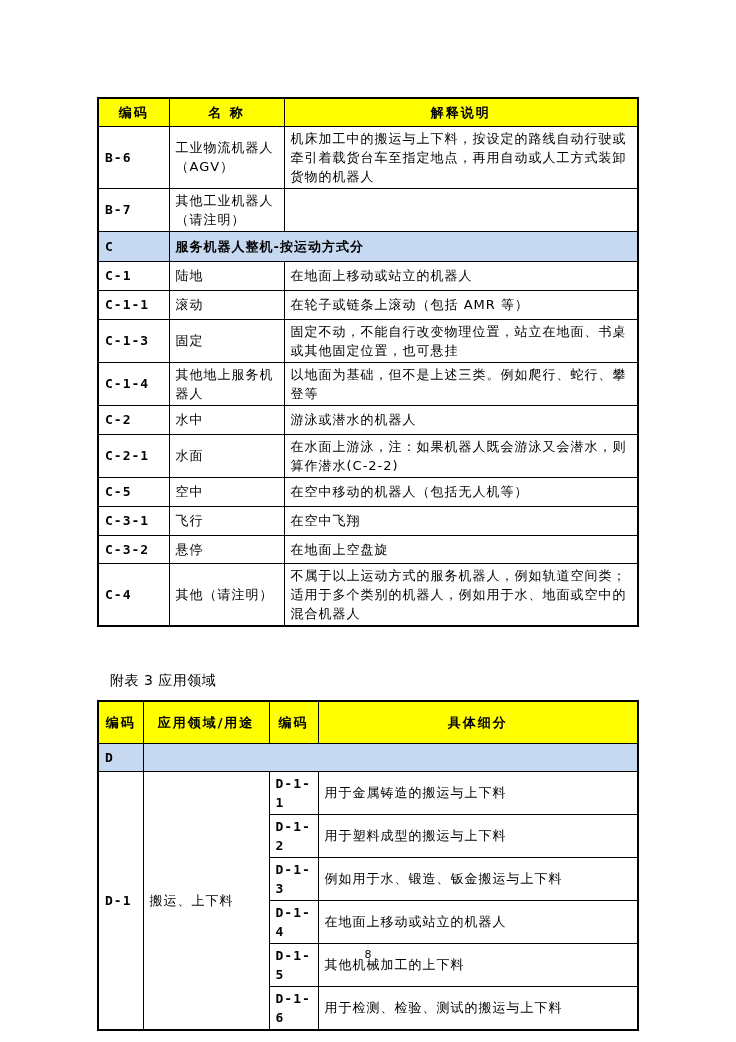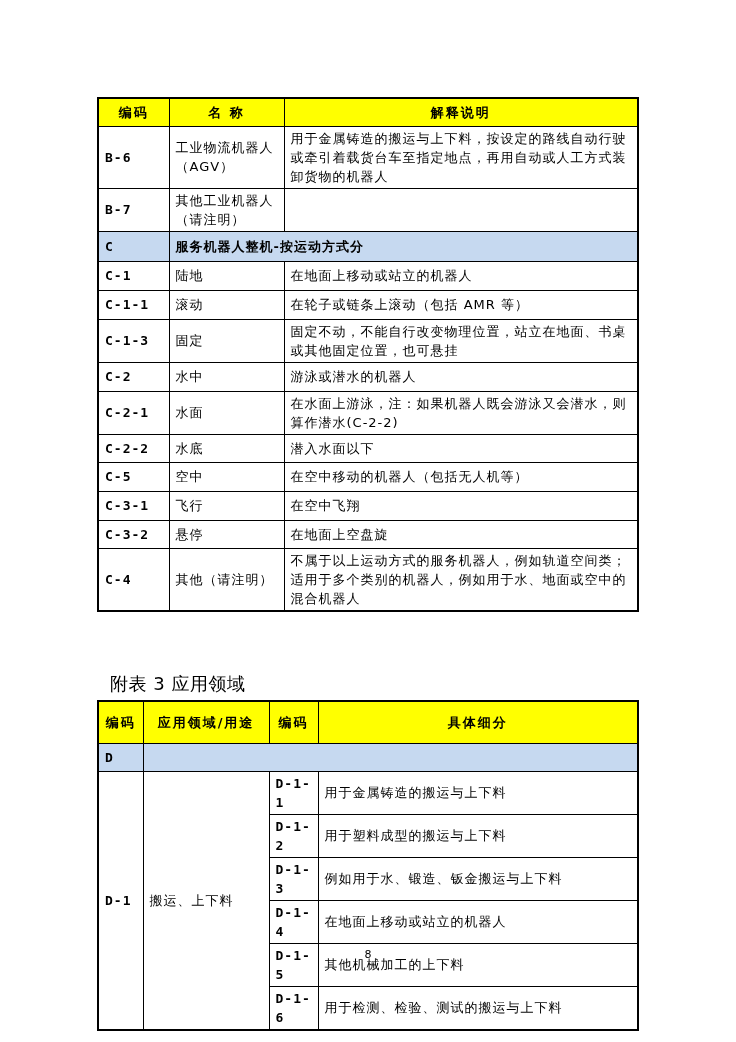--- a/index.html
+++ b/index.html
@@ -47,21 +47,21 @@
     padding-left: 7px;
   }
   .code.indent { }
   .bold { font-weight: bold; }
   .name-cell { padding-left: 8px; }
   .desc-cell { padding-left: 8px; }
   .tbl-heading {
     position: absolute;
     left: 110px;
     top: 672px;
-    font-size: 18px;
+    font-size: 14px;
     font-family: "DejaVu Sans", "Liberation Sans", sans-serif;
     letter-spacing: 0.5px;
   }
   .page-number {
     position: absolute;
     left: 0;
     top: 948px;
     width: 736px;
     text-align: center;
     font-size: 11px;
@@ -81,21 +81,21 @@
     </colgroup>
     <tbody>
         <tr style="height:28px">
       <th class="hdr">编码</th>
       <th class="hdr">名 称</th>
       <th class="hdr">解释说明</th>
     </tr>
     <tr style="height:57px">
       <td class="code">B-6</td>
       <td class="name-cell">工业物流机器人（AGV）</td>
-      <td class="desc-cell">用于金属铸造的搬运与上下料，按设定的路线自动行驶或牵引着载货台车至指定地点，再用自动或人工方式装卸货物的机器人</td>
+      <td class="desc-cell">机床加工中的搬运与上下料，按设定的路线自动行驶或牵引着载货台车至指定地点，再用自动或人工方式装卸货物的机器人</td>
     </tr>
     <tr style="height:42px">
       <td class="code">B-7</td>
       <td class="name-cell">其他工业机器人（请注明）</td>
       <td class="desc-cell"></td>
     </tr>
     <tr style="height:30px">
       <td class="code sect">C</td>
       <td class="sect bold name-cell" colspan="2">服务机器人整机-按运动方式分</td>
     </tr>
@@ -107,34 +107,34 @@
     <tr style="height:29px">
       <td class="code indent">C-1-1</td>
       <td class="name-cell">滚动</td>
       <td class="desc-cell">在轮子或链条上滚动（包括 AMR 等）</td>
     </tr>
     <tr style="height:43px">
       <td class="code indent">C-1-3</td>
       <td class="name-cell">固定</td>
       <td class="desc-cell">固定不动，不能自行改变物理位置，站立在地面、书桌或其他固定位置，也可悬挂</td>
     </tr>
+    <tr style="height:41px">
+      <td class="code indent">C-1-4</td>
+      <td class="name-cell">其他地上服务机器人</td>
+      <td class="desc-cell">以地面为基础，但不是上述三类。例如爬行、蛇行、攀登等</td>
+    </tr>
     <tr style="height:29px">
       <td class="code">C-2</td>
       <td class="name-cell">水中</td>
       <td class="desc-cell">游泳或潜水的机器人</td>
     </tr>
     <tr style="height:43px">
       <td class="code indent">C-2-1</td>
       <td class="name-cell">水面</td>
       <td class="desc-cell">在水面上游泳，注：如果机器人既会游泳又会潜水，则算作潜水(C-2-2)</td>
-    </tr>
-    <tr style="height:28px">
-      <td class="code indent">C-2-2</td>
-      <td class="name-cell">水底</td>
-      <td class="desc-cell">潜入水面以下</td>
     </tr>
     <tr style="height:29px">
       <td class="code">C-5</td>
       <td class="name-cell">空中</td>
       <td class="desc-cell">在空中移动的机器人（包括无人机等）</td>
     </tr>
     <tr style="height:29px">
       <td class="code indent">C-3-1</td>
       <td class="name-cell">飞行</td>
       <td class="desc-cell">在空中飞翔</td>

